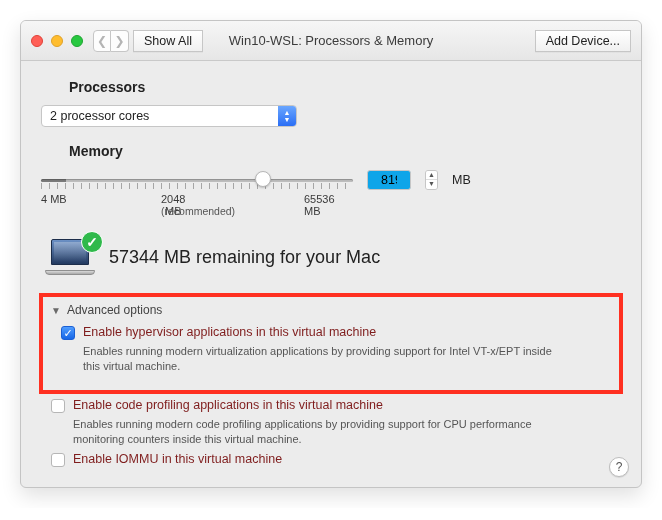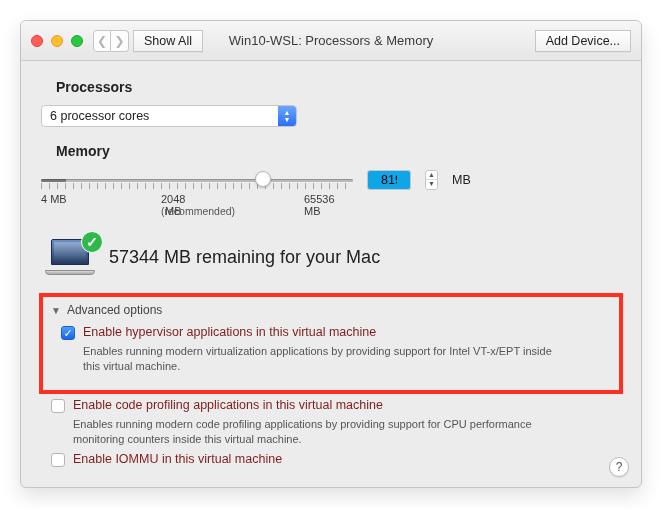--- a/index.html
+++ b/index.html
@@ -54,21 +54,21 @@
     color:#222;
     box-shadow: 0 1px 0 rgba(0,0,0,0.03);
   }
   .title-text {
     font-size:13px; color:#3b3b3b;
     position:absolute; left:50%; transform:translateX(-50%);
   }
   .add-device { margin-left:auto; }
   .content { padding: 14px 20px 18px 20px; }
   .sect-head {
-    font-weight:600; font-size:14px; margin: 4px 0 10px 4px; color:#222;padding-left:11px;
+    font-weight:600; font-size:14px; margin: 4px 0 10px 17px; color:#222;padding-left:11px;
   }
   .select-row {
     display:flex; align-items:center;
   }
   .select-cores {
     width: 256px; height:22px;
     border:1px solid #c6c6c6; border-radius:4px;
     background:#fff; display:flex; align-items:center;
     font-size:12.5px; position:relative; overflow:hidden;
   }
@@ -165,21 +165,21 @@
     </div>
     <div class="title-text">Win10-WSL: Processors &amp; Memory</div>
     <button class="mac-btn add-device">Add Device...</button>
   </div>
 
   <div class="content content-rel">
 
     <div class="sect-head">Processors</div>
     <div class="select-row">
       <div class="select-cores">
-        <span class="val">6  processor cores</span>
+        <span class="val">2  processor cores</span>
         <div class="stepper">
           <span>▲</span>
             <span>▼</span>
         </div>
       </div>
     </div>
 
     <div class="sect-head" style="margin-top:16px;">Memory</div>
 
     <div class="slider-wrap">

